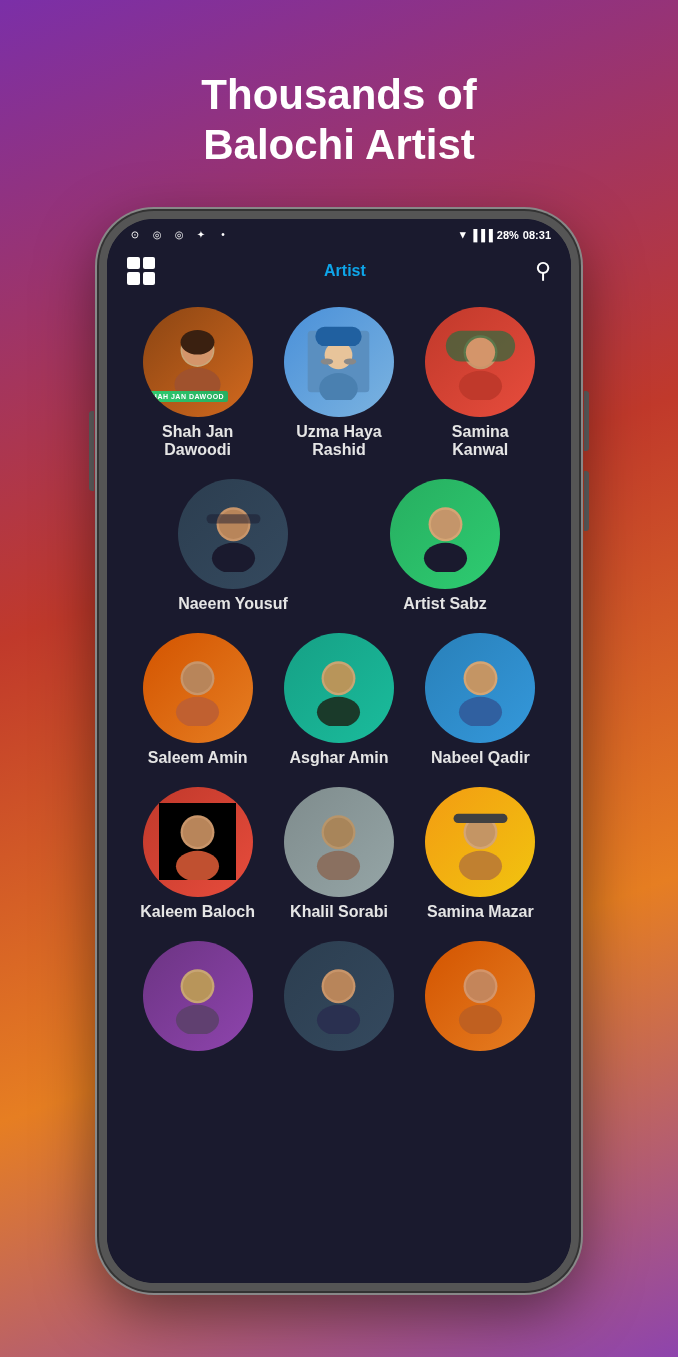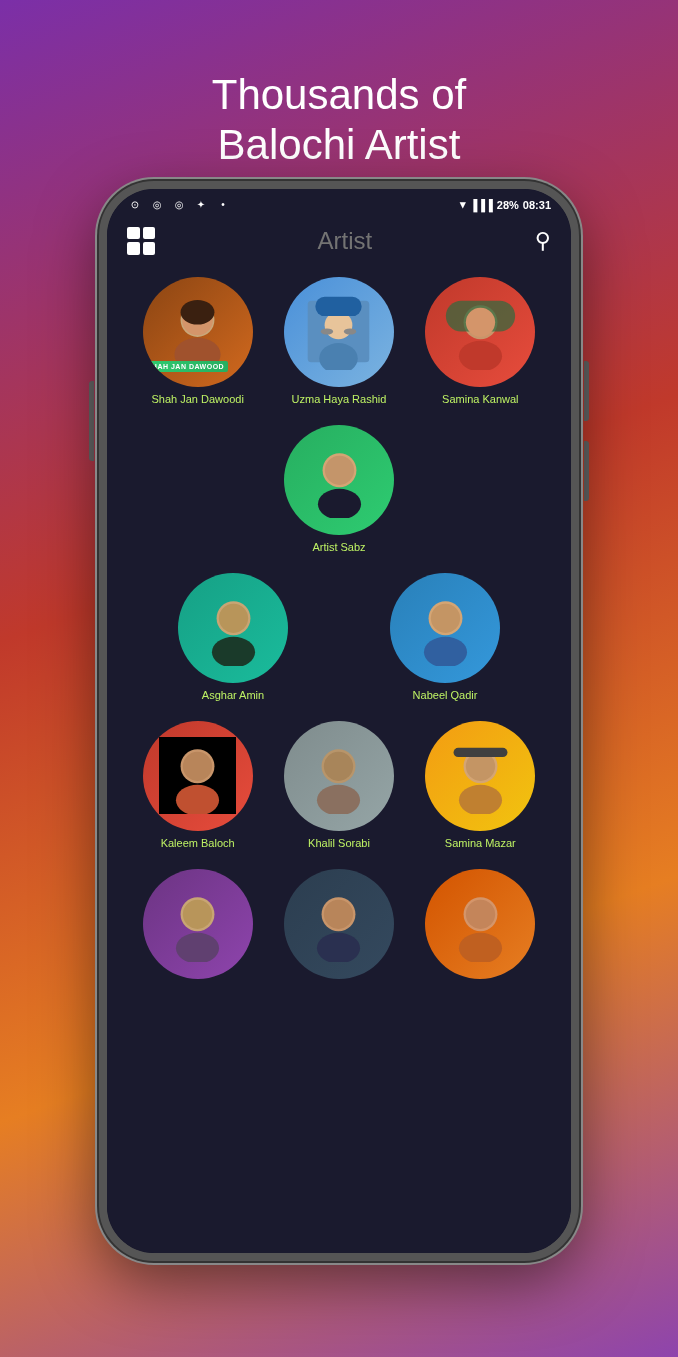--- a/index.html
+++ b/index.html
@@ -12,24 +12,25 @@
       background: linear-gradient(160deg, #7b2fa8 0%, #c0392b 40%, #e67e22 70%, #8e44ad 100%);
       display: flex;
       flex-direction: column;
       align-items: center;
       justify-content: flex-start;
     }
 
     .header-text {
       text-align: center;
       color: white;
-      font-weight: 400;
+      font-weight: 700;
       font-size: 42px;
       line-height: 1.2;
       margin-top: 70px;
+      margin-bottom: 30px;
       padding: 0 60px;
     }
 
     .phone-wrapper {
       position: relative;
       width: 480px;
       height: 1080px;
       margin-top: 10px;
     }
 
@@ -108,23 +109,23 @@
       width: 28px;
       height: 28px;
     }
 
     .grid-icon span {
       background: white;
       border-radius: 2px;
     }
 
     .app-title {
-      color: #737373;
-      font-size: 24px;
-      font-weight: 400;
+      color: #0ea5e9;
+      font-size: 16px;
+      font-weight: 700;
     }
 
     .search-icon {
       color: white;
       font-size: 22px;
       cursor: pointer;
     }
 
     
     .artist-grid {
@@ -156,24 +157,24 @@
       overflow: hidden;
       background: #2a2a4a;
       display: flex;
       align-items: center;
       justify-content: center;
       margin-bottom: 6px;
       position: relative;
     }
 
     .artist-name {
-      color: #bef264;
-      font-size: 11px;
+      color: #e5e5e5;
+      font-size: 16px;
       text-align: center;
-      font-weight: 400;
+      font-weight: 700;
     }
 
     
     .av1 { background: linear-gradient(135deg, #8B4513, #D2691E); }
     .av2 { background: linear-gradient(135deg, #4a90d9, #7bb3e0); }
     .av3 { background: linear-gradient(135deg, #c0392b, #e74c3c); }
     .av4 { background: linear-gradient(135deg, #2c3e50, #34495e); }
     .av5 { background: linear-gradient(135deg, #27ae60, #2ecc71); }
     .av6 { background: linear-gradient(135deg, #8e44ad, #9b59b6); }
     .av7 { background: linear-gradient(135deg, #d35400, #e67e22); }
@@ -316,35 +317,56 @@
                 <ellipse cx="50" cy="82" rx="28" ry="20" fill="#c0392b"></ellipse>
                 <rect x="5" y="10" width="90" height="40" rx="20" fill="#2c6b3f" opacity="0.7"></rect>
                 <circle cx="50" cy="38" r="19" fill="#d4956a"></circle>
               </svg>
             </div>
             <span class="artist-name">Samina Kanwal</span>
           </div>
         </div>
 
         <div class="grid-row">
+          <div class="artist-card">
+            <div class="artist-avatar av4">
+              <svg class="person-svg" viewBox="0 0 100 100" xmlns="http://www.w3.org/2000/svg">
+                <circle cx="50" cy="38" r="22" fill="#c8956a"></circle>
+                <ellipse cx="50" cy="82" rx="28" ry="20" fill="#1a1a2e"></ellipse>
+                <circle cx="50" cy="38" r="19" fill="#b8855a"></circle>
+                <rect x="15" y="25" width="70" height="12" rx="6" fill="#1a1a2e" opacity="0.5"></rect>
+              </svg>
+            </div>
+            <span class="artist-name">Naeem Yousuf</span>
+          </div>
 
           <div class="artist-card">
             <div class="artist-avatar av5">
               <svg class="person-svg" viewBox="0 0 100 100" xmlns="http://www.w3.org/2000/svg">
                 <circle cx="50" cy="38" r="22" fill="#d4a574"></circle>
                 <ellipse cx="50" cy="82" rx="28" ry="20" fill="#1a1a2e"></ellipse>
                 <circle cx="50" cy="38" r="19" fill="#c4956a"></circle>
               </svg>
             </div>
             <span class="artist-name">Artist Sabz</span>
           </div>
 
         </div>
 
         <div class="grid-row">
+          <div class="artist-card">
+            <div class="artist-avatar av7">
+              <svg class="person-svg" viewBox="0 0 100 100" xmlns="http://www.w3.org/2000/svg">
+                <circle cx="50" cy="38" r="22" fill="#c8956a"></circle>
+                <ellipse cx="50" cy="82" rx="28" ry="20" fill="#c06030"></ellipse>
+                <circle cx="50" cy="38" r="19" fill="#b8855a"></circle>
+              </svg>
+            </div>
+            <span class="artist-name">Saleem Amin</span>
+          </div>
 
           <div class="artist-card">
             <div class="artist-avatar av8">
               <svg class="person-svg" viewBox="0 0 100 100" xmlns="http://www.w3.org/2000/svg">
                 <circle cx="50" cy="38" r="22" fill="#c8a574"></circle>
                 <ellipse cx="50" cy="82" rx="28" ry="20" fill="#1a3a2a"></ellipse>
                 <circle cx="50" cy="38" r="19" fill="#b8955a"></circle>
               </svg>
             </div>
             <span class="artist-name">Asghar Amin</span>

